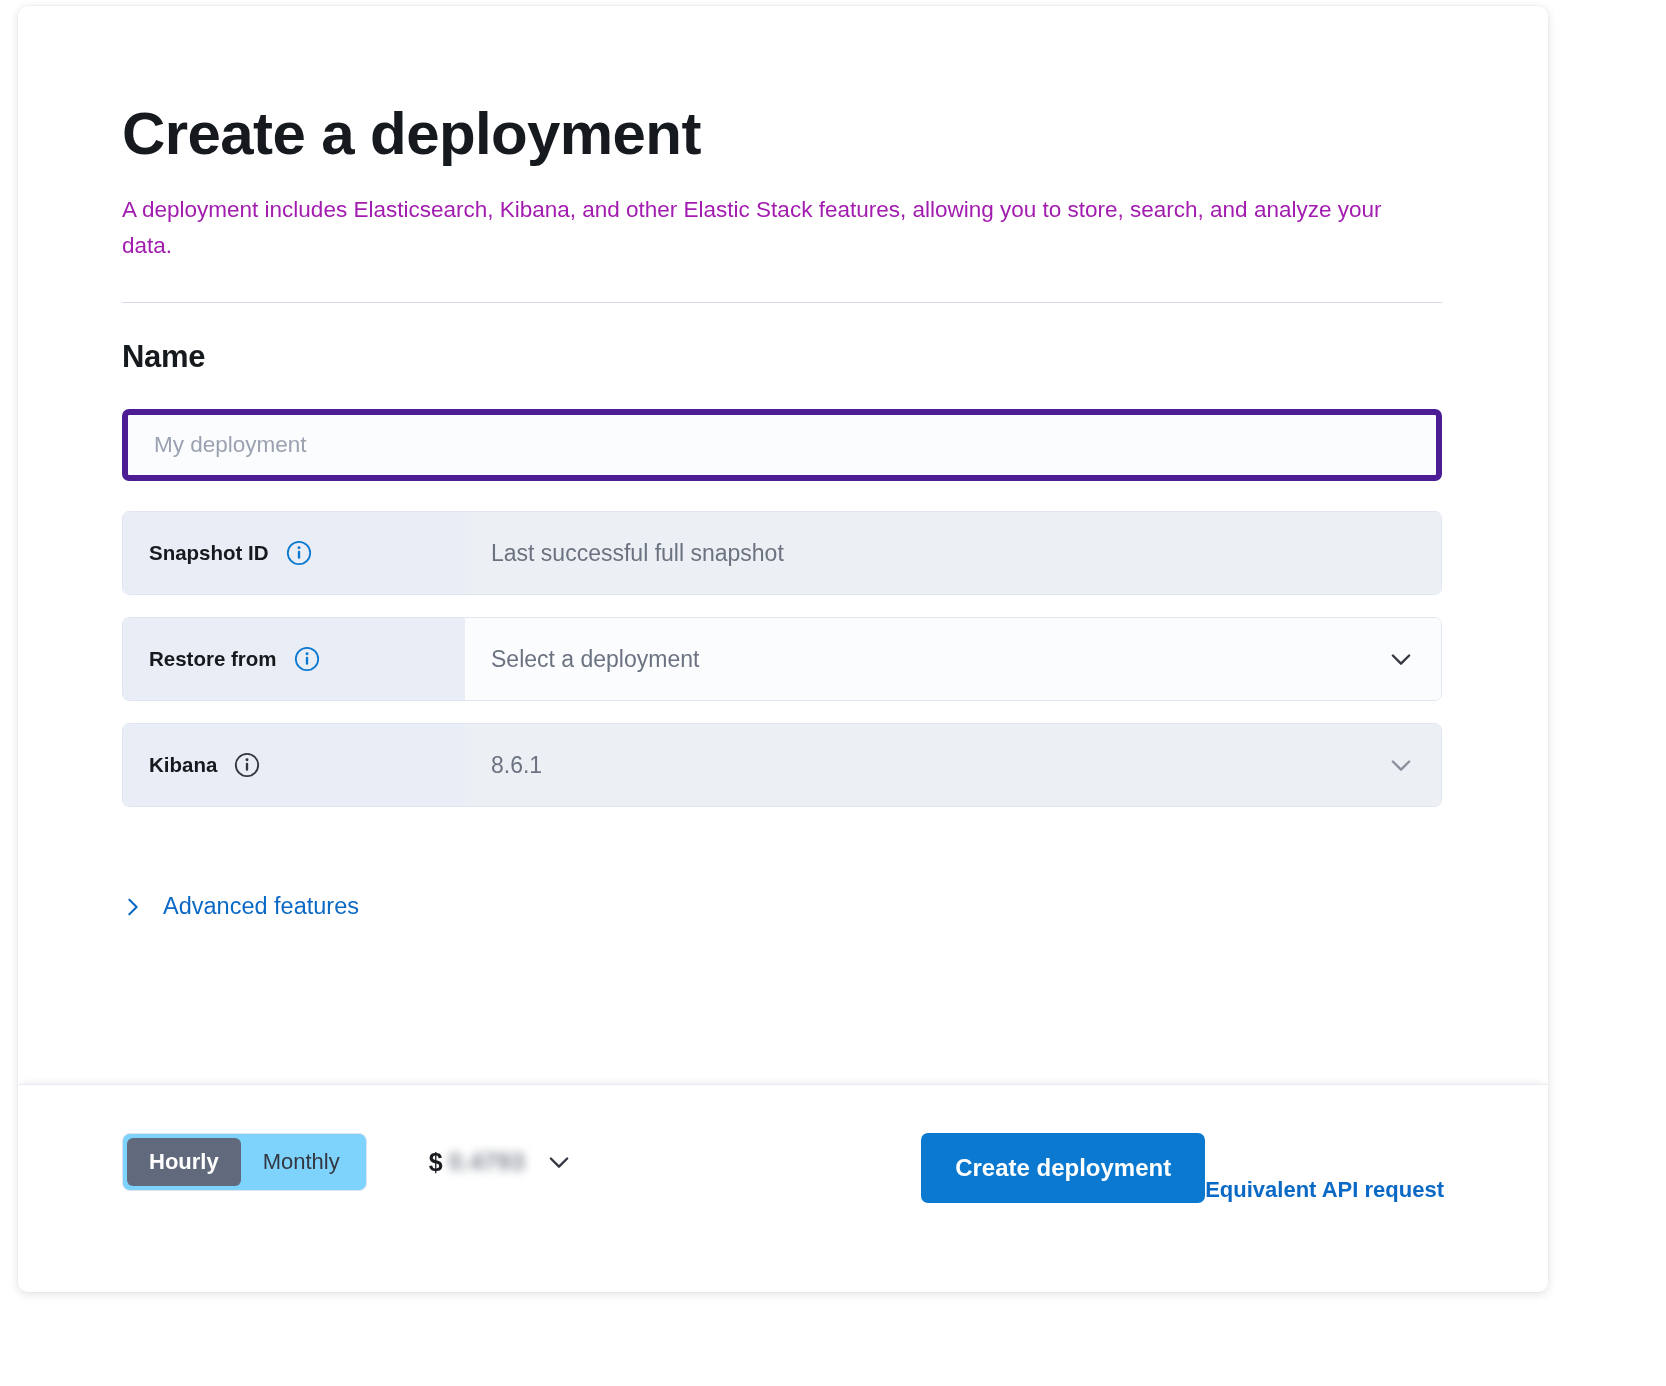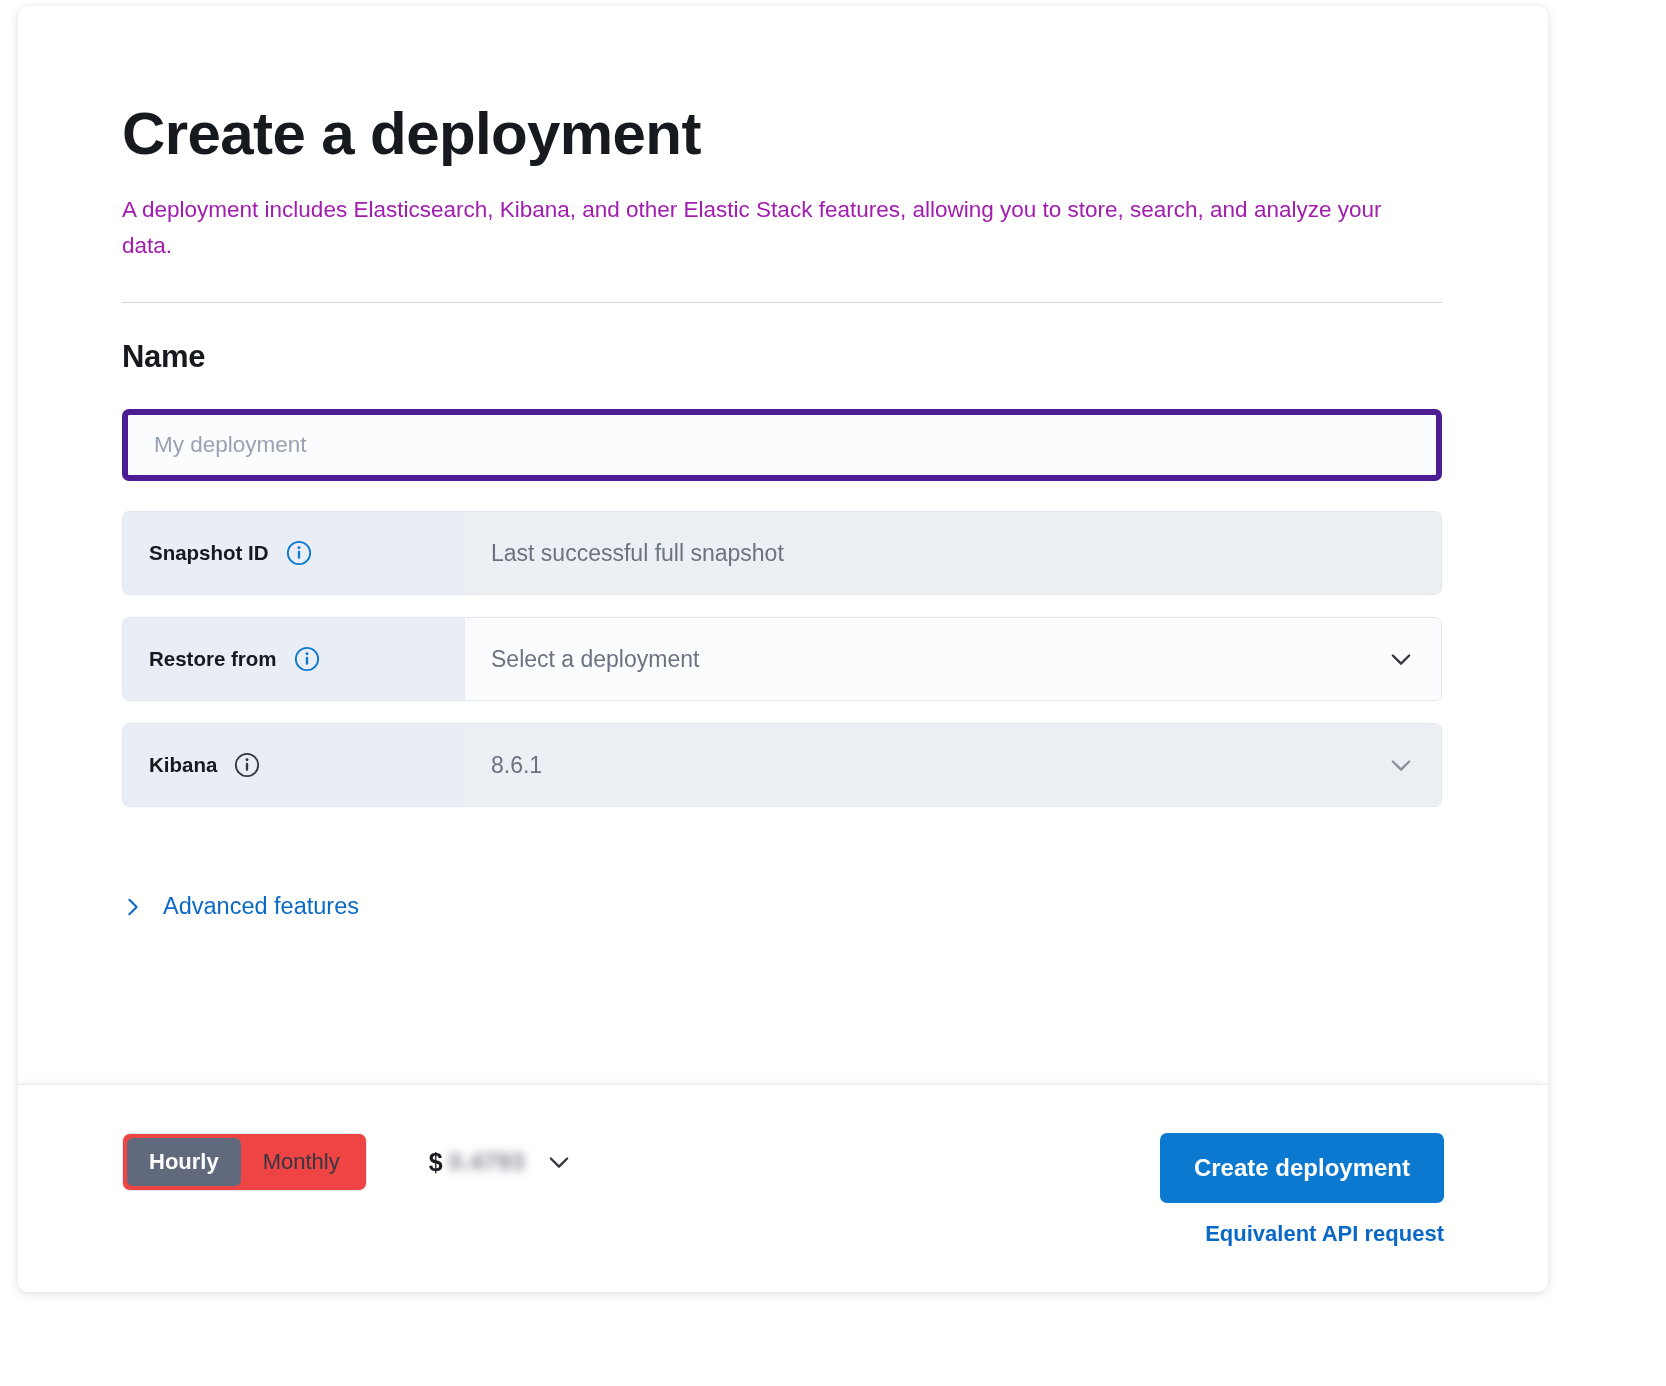--- a/index.html
+++ b/index.html
@@ -194,21 +194,21 @@
     position: absolute;
     left: 104px; right: 104px; top: 0; bottom: 0;
     display: flex;
     align-items: flex-start;
     padding-top: 48px;
   }
   .segmented {
     display: flex;
     border: 1px solid #dfe4ee;
     border-radius: 8px;
-    background: #ef4444;
+    background: #7dd3fc;
     padding: 4px;
     height: 58px;
     flex: 0 0 auto;
   }
   .seg {
     display: flex; align-items: center; justify-content: center;
     padding: 0 22px;
     font-size: 22px;
     border-radius: 6px;
     color: #343741;
@@ -239,21 +239,21 @@
     color: #7d838f;
     filter: blur(5px);
     letter-spacing: 0.5px;
     user-select: none;
   }
   .price .chev { margin-left: 14px; }
 
   .footer-right {
     margin-left: auto;
     display: flex;
-    flex-direction: column;
+    flex-direction: row;
     align-items: flex-end;
   }
   .primary-btn {
     background: #0b79d0;
     color: #ffffff;
     border: none;
     border-radius: 7px;
     font-size: 24px;
     font-weight: 700;
     font-family: "Liberation Sans", sans-serif;

